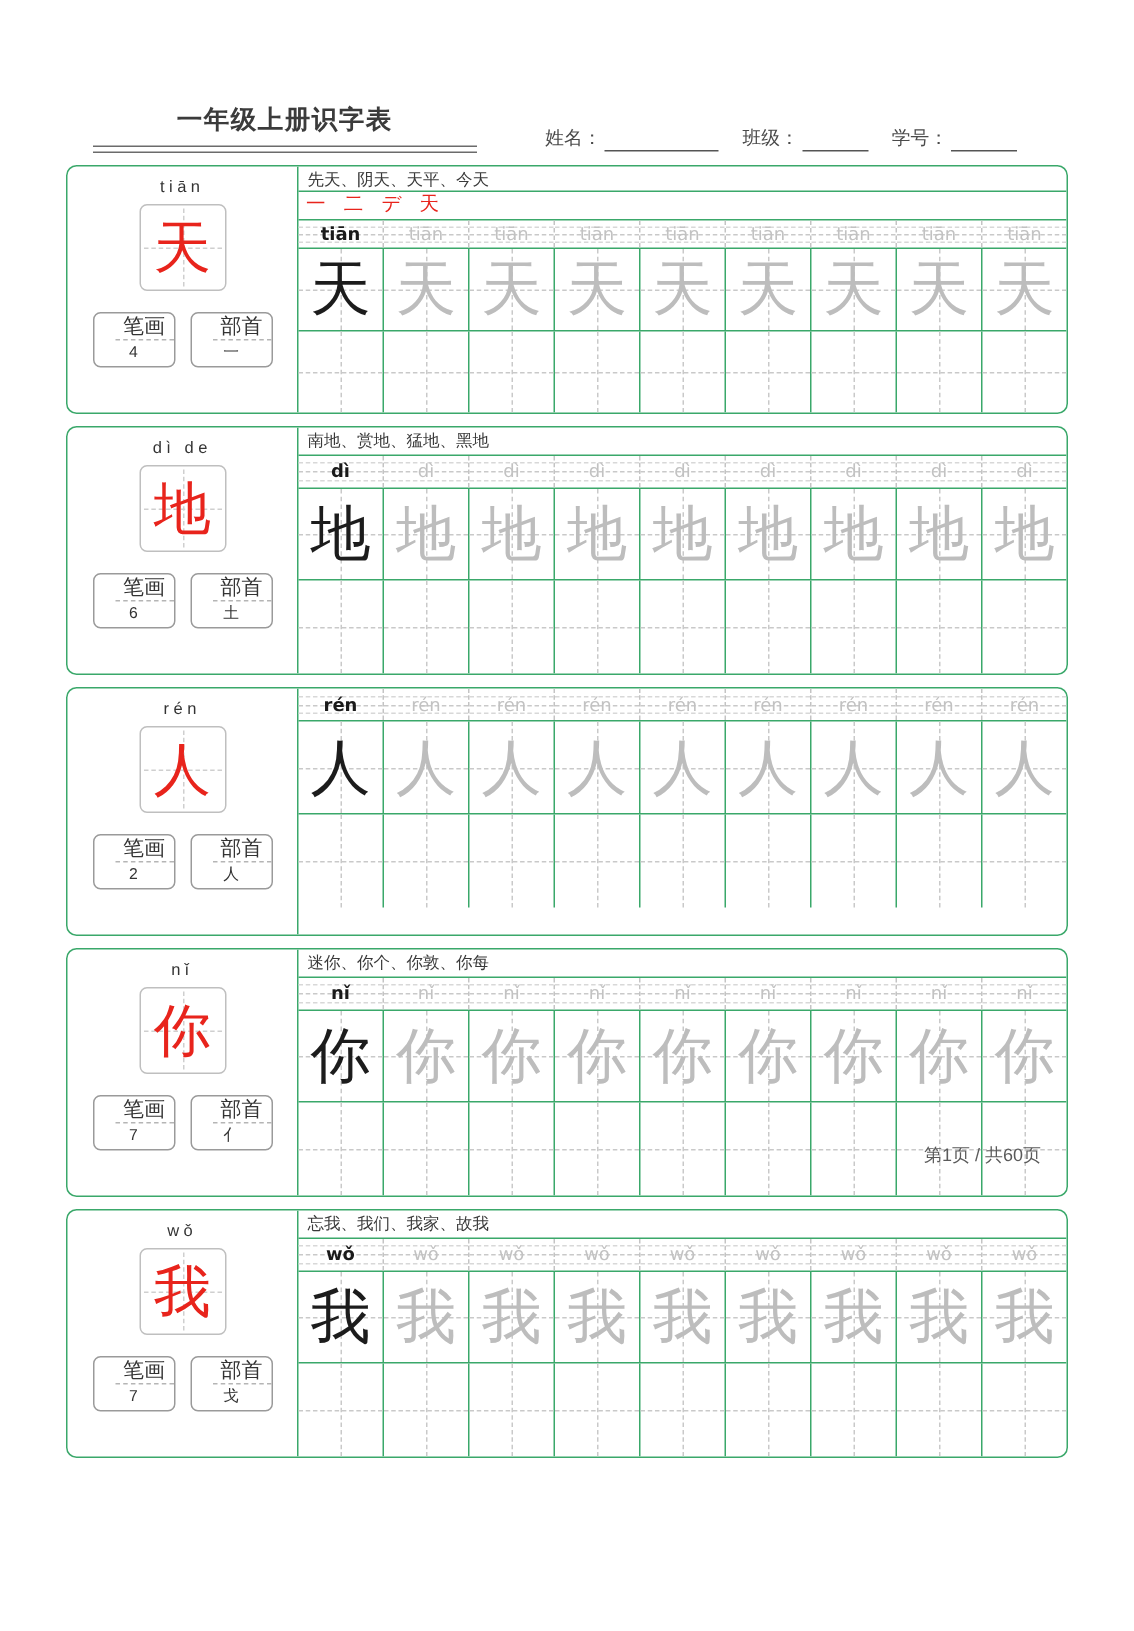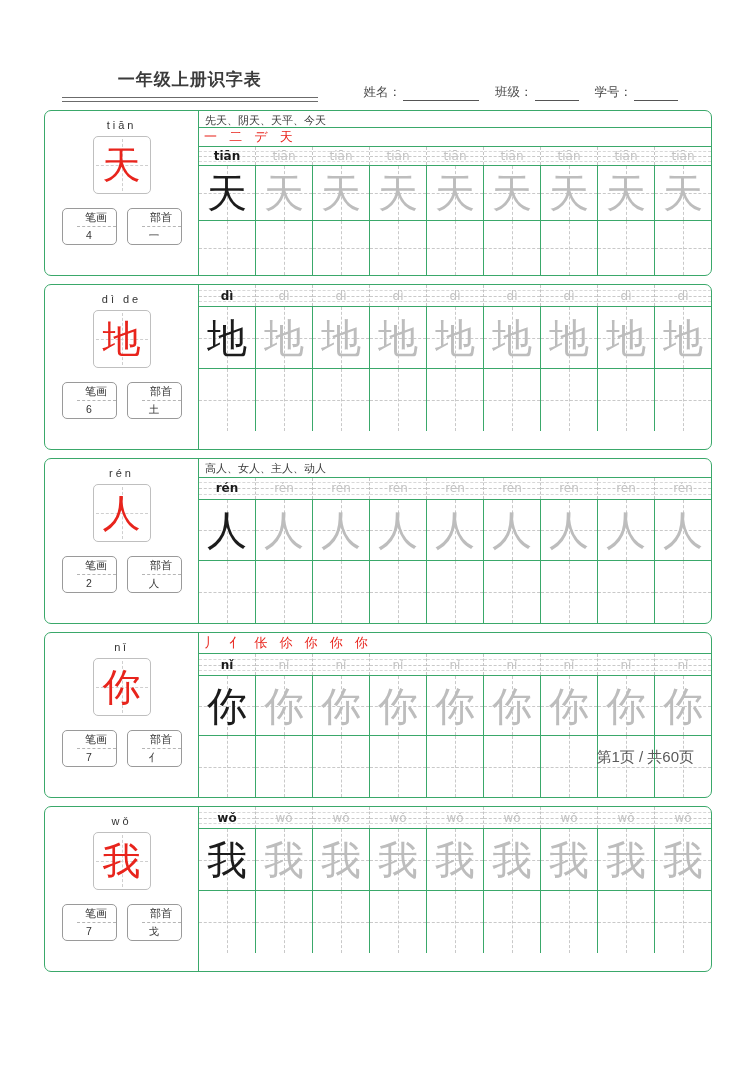--- a/index.html
+++ b/index.html
@@ -151,21 +151,21 @@
   }
   .meta-box {
     width: 55px;
     border: 1px solid #9a9a9a;
     border-radius: 5px;
     box-sizing: border-box;
     text-align: center;
     background: #fff;
   }
   .meta-box .mb-label {
-    font-size: 11px;
+    font-size: 14px;
     color: #333;
     padding: 2px 0 2px 0;
     border-bottom: 1px dashed #b5b5b5;
     line-height: 13px;
     margin-left: 14px;
   }
   .meta-box .mb-value {
     font-size: 10.5px;
     color: #333;
     padding: 2px 0 2px 0;
@@ -284,22 +284,22 @@
     line-height: 1;
     font-family: "DejaVu Sans", "Liberation Sans", sans-serif;
   }
   .cell-char.dark  { color: #1c1c1c; }
   .cell-char.ghost { color: #bdbdbd; }
 
   
   .footer {
     position: absolute;
     right: 62px;
-    bottom: 68px;
-    font-size: 15px;
+    bottom: 56px;
+    font-size: 12px;
     color: #5a5a5a;
   }
 </style>
 </head>
 <body>
 
 <div class="page">
 
   <div class="header">
     <div class="title-wrap">
@@ -503,20 +503,21 @@
               <div class="mb-label">笔画</div>
               <div class="mb-value">6</div>
             </div>
             <div class="meta-box">
               <div class="mb-label">部首</div>
               <div class="mb-value">土</div>
             </div>
           </div>
         </div>
         <div class="practice">
+          <div class="words-row">南地、赏地、猛地、黑地</div>
           <div class="pinyin-row">
             <div class="pinyin-cell">
               <div class="up-line"></div>
               <div class="mid-line"></div>
               <div class="low-line"></div>
               <div class="pinyin-text solid">dì</div>
             </div>
             <div class="pinyin-cell">
               <div class="up-line"></div>
               <div class="mid-line"></div>
@@ -666,21 +667,20 @@
               <div class="mb-label">笔画</div>
               <div class="mb-value">2</div>
             </div>
             <div class="meta-box">
               <div class="mb-label">部首</div>
               <div class="mb-value">人</div>
             </div>
           </div>
         </div>
         <div class="practice">
-          <div class="words-row">高人、女人、主人、动人</div>
           <div class="pinyin-row">
             <div class="pinyin-cell">
               <div class="up-line"></div>
               <div class="mid-line"></div>
               <div class="low-line"></div>
               <div class="pinyin-text solid">rén</div>
             </div>
             <div class="pinyin-cell">
               <div class="up-line"></div>
               <div class="mid-line"></div>
@@ -830,23 +830,21 @@
               <div class="mb-label">笔画</div>
               <div class="mb-value">7</div>
             </div>
             <div class="meta-box">
               <div class="mb-label">部首</div>
               <div class="mb-value">亻</div>
             </div>
           </div>
         </div>
         <div class="practice">
-          <div class="stroke-row">
-            <div class="stroke-seq">丿 亻 伥 伱 你 你 你</div>
-          </div>
+          <div class="words-row">迷你、你个、你敦、你每</div>
           <div class="pinyin-row">
             <div class="pinyin-cell">
               <div class="up-line"></div>
               <div class="mid-line"></div>
               <div class="low-line"></div>
               <div class="pinyin-text solid">nǐ</div>
             </div>
             <div class="pinyin-cell">
               <div class="up-line"></div>
               <div class="mid-line"></div>
@@ -996,20 +994,21 @@
               <div class="mb-label">笔画</div>
               <div class="mb-value">7</div>
             </div>
             <div class="meta-box">
               <div class="mb-label">部首</div>
               <div class="mb-value">戈</div>
             </div>
           </div>
         </div>
         <div class="practice">
+          <div class="words-row">忘我、我们、我家、故我</div>
           <div class="pinyin-row">
             <div class="pinyin-cell">
               <div class="up-line"></div>
               <div class="mid-line"></div>
               <div class="low-line"></div>
               <div class="pinyin-text solid">wǒ</div>
             </div>
             <div class="pinyin-cell">
               <div class="up-line"></div>
               <div class="mid-line"></div>

